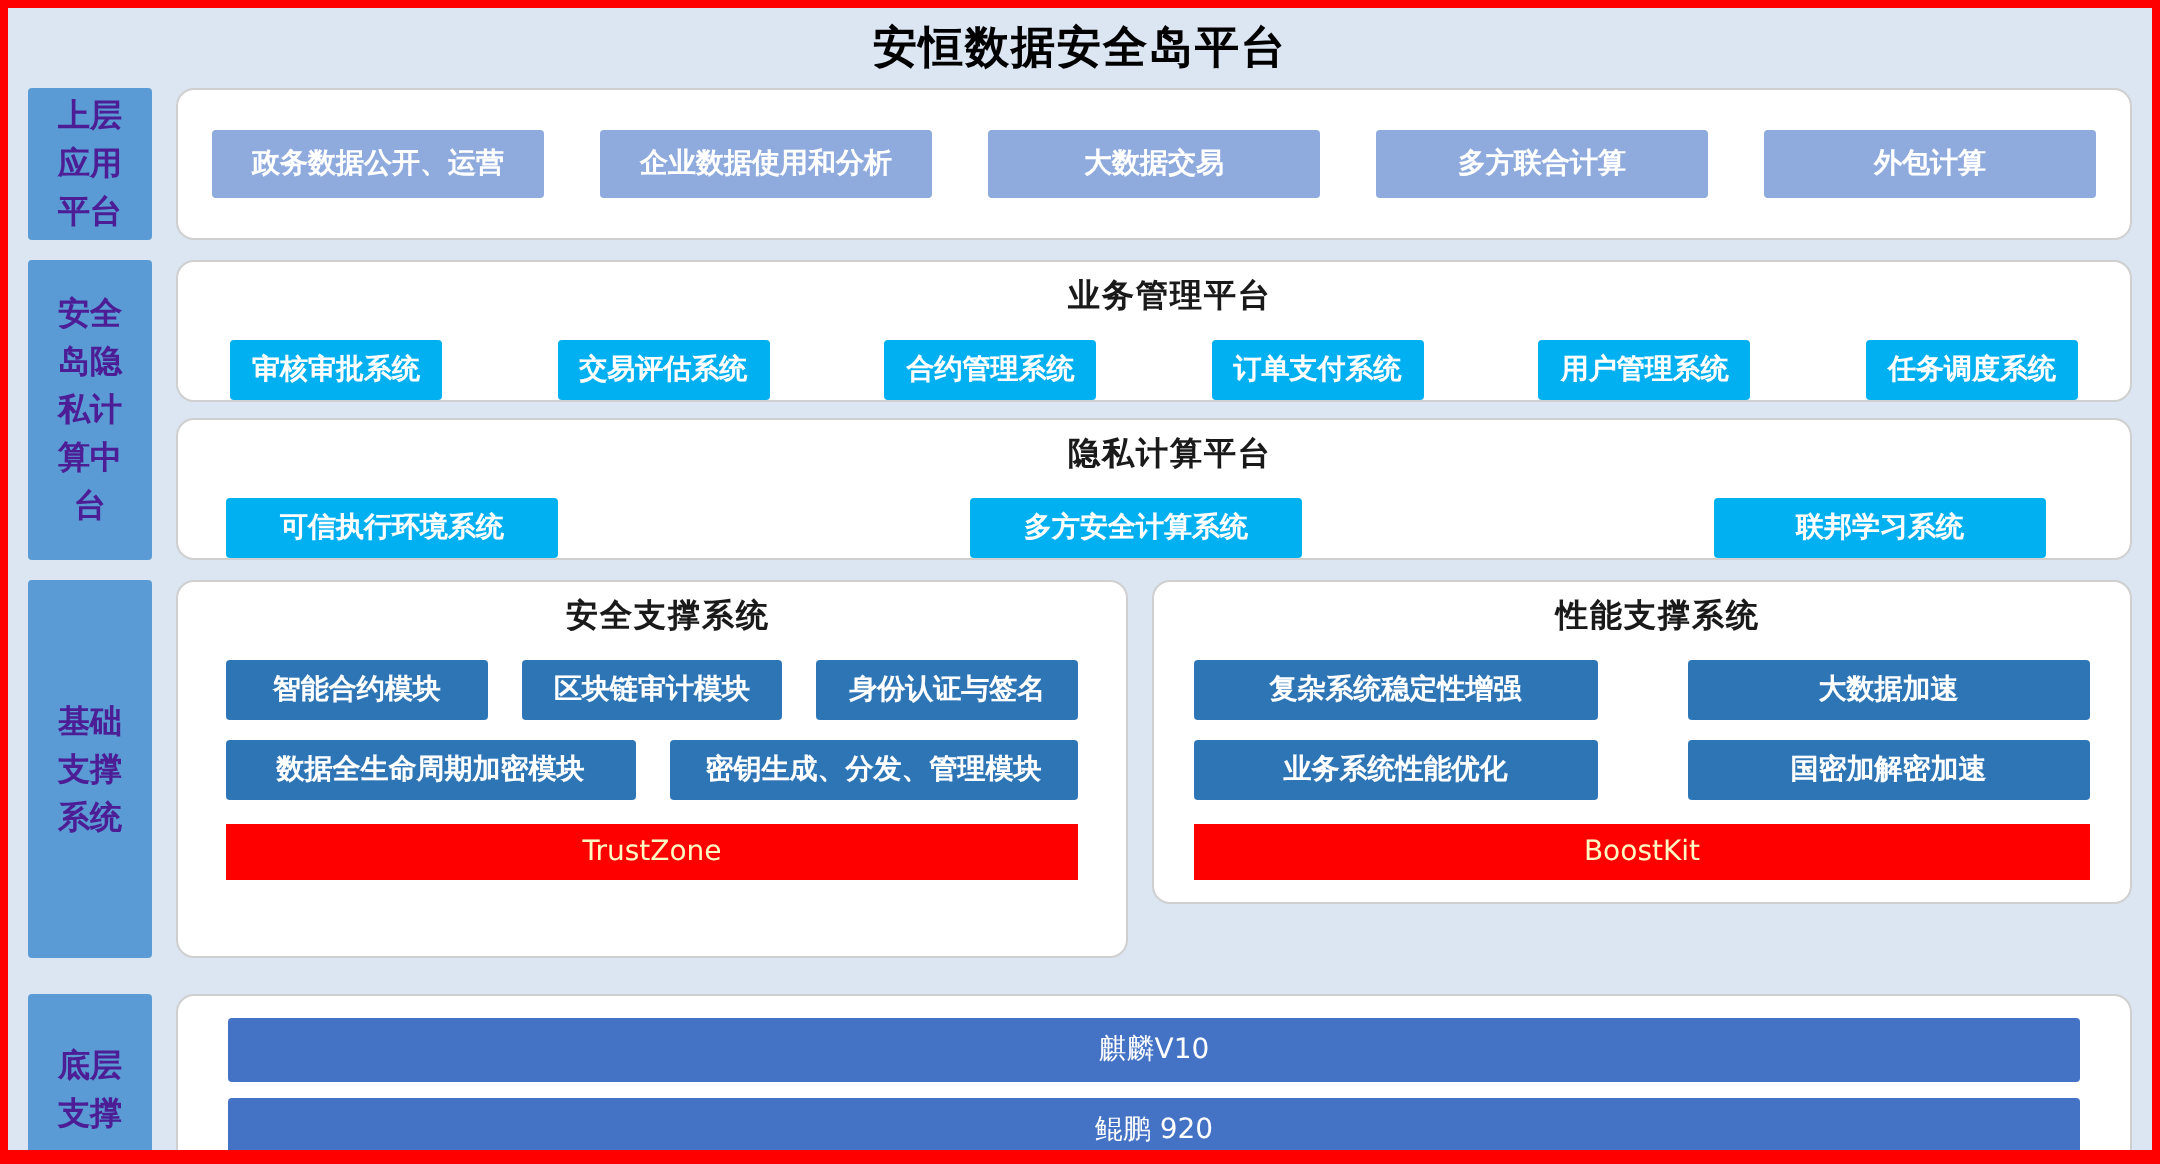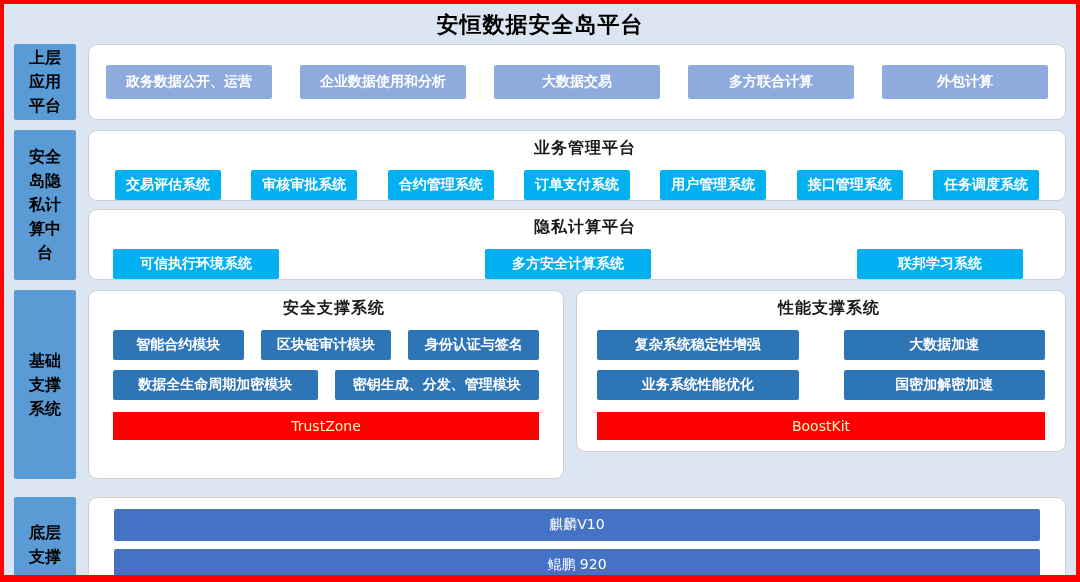--- a/index.html
+++ b/index.html
@@ -16,21 +16,21 @@
     height:40px; line-height:42px; text-align:center;
     font-size:22px; font-weight:bold; color:#000;
     letter-spacing:1px;
   }
   .content{ padding:0 10px; }
   .band{ display:flex; gap:12px; }
   .band.b1{ margin-bottom:10px; }
   .band.b2{ margin-bottom:10px; }
   .band.b3{ margin-bottom:18px; }
   .side{
-    width:62px; flex:none; background:#5b9bd5; color:#000000;
+    width:62px; flex:none; background:#5b9bd5; color:#4c1d95;
     font-weight:bold; font-size:16px; line-height:1.5;
     display:flex; align-items:center; justify-content:center;
     text-align:center; border-radius:2px;
   }
   .side span{ display:block; width:34px; word-break:break-all; }
   .panel{
     flex:1; background:#fff; border:1px solid #cfcfcf; border-radius:9px;
   }
   .panel-h{
     text-align:center; font-size:16px; font-weight:bold; color:#1a1a1a;
@@ -87,26 +87,25 @@
     </div>
 
     <div class="band b2">
       <div class="side">
         <span>安全岛隐私计算中台</span>
       </div>
       <div class="stack">
         <div class="panel p-biz">
           <div class="panel-h">业务管理平台</div>
           <div class="sysrow">
+            <div class="chipbox cyan">审核审批系统</div>
             <div class="chipbox cyan">交易评估系统</div>
-            <div class="chipbox cyan">审核审批系统</div>
             <div class="chipbox cyan">合约管理系统</div>
             <div class="chipbox cyan">订单支付系统</div>
             <div class="chipbox cyan">用户管理系统</div>
-            <div class="chipbox cyan">接口管理系统</div>
             <div class="chipbox cyan">任务调度系统</div>
           </div>
         </div>
         <div class="panel p-priv">
           <div class="panel-h">隐私计算平台</div>
           <div class="sysrow privrow">
             <div class="chipbox cyan wide">可信执行环境系统</div>
             <div class="chipbox cyan wide">多方安全计算系统</div>
             <div class="chipbox cyan wide">联邦学习系统</div>
           </div>

